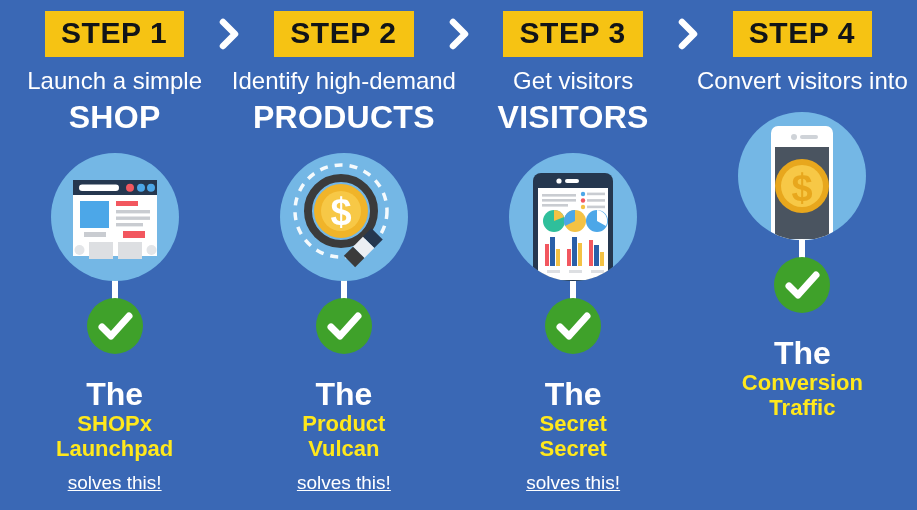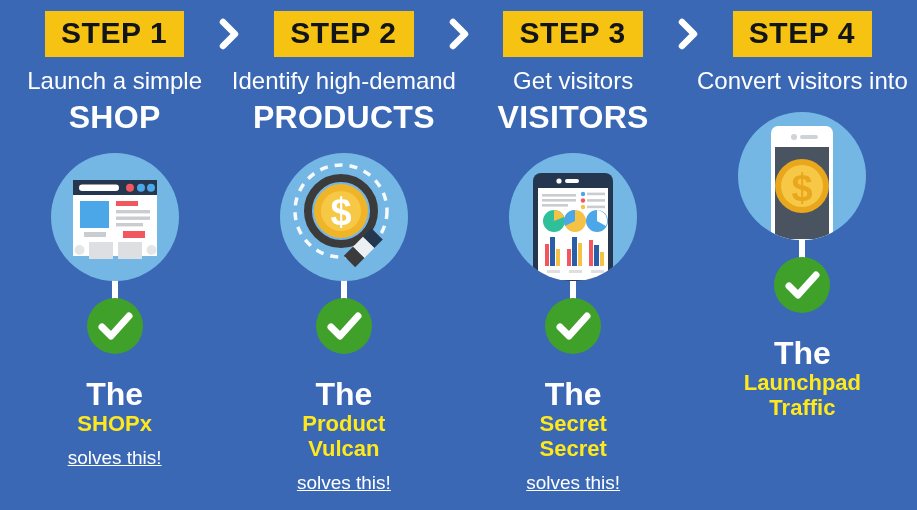--- a/index.html
+++ b/index.html
@@ -186,20 +186,21 @@
       <div class="check">
         <div class="check-circle"></div>
         <svg viewBox="0 0 56 56" width="56" height="56" style="position:absolute;inset:0;">
           <path d="M15 29 L24 38 L42 18" fill="none" stroke="#ffffff" stroke-width="7" stroke-linecap="round" stroke-linejoin="round"></path>
         </svg>
       </div>
 
       <div class="bottom">
         <div class="the">The</div>
         <div class="prod">SHOPx</div>
+        <div class="prod">Launchpad</div>
         <span class="solves">solves this!</span>
       </div>
     </div>
 
     <div class="col">
       <div class="badge-row">
         <div class="badge">STEP 2</div>
         <svg class="chevron" viewBox="0 0 26 34">
           <path d="M6 5 L18 17 L6 29" fill="none" stroke="#ffffff" stroke-width="6.5" stroke-linecap="round" stroke-linejoin="round"></path>
         </svg>
@@ -327,19 +328,19 @@
 
       <div class="check">
         <div class="check-circle"></div>
         <svg viewBox="0 0 56 56" width="56" height="56" style="position:absolute;inset:0;">
           <path d="M15 29 L24 38 L42 18" fill="none" stroke="#ffffff" stroke-width="7" stroke-linecap="round" stroke-linejoin="round"></path>
         </svg>
       </div>
 
       <div class="bottom">
         <div class="the">The</div>
-        <div class="prod">Launchpad</div>
+        <div class="prod">Conversion</div>
         <div class="prod">Traffic</div>
       </div>
     </div>
 
   </div>
 </div>
 
 </body></html>

